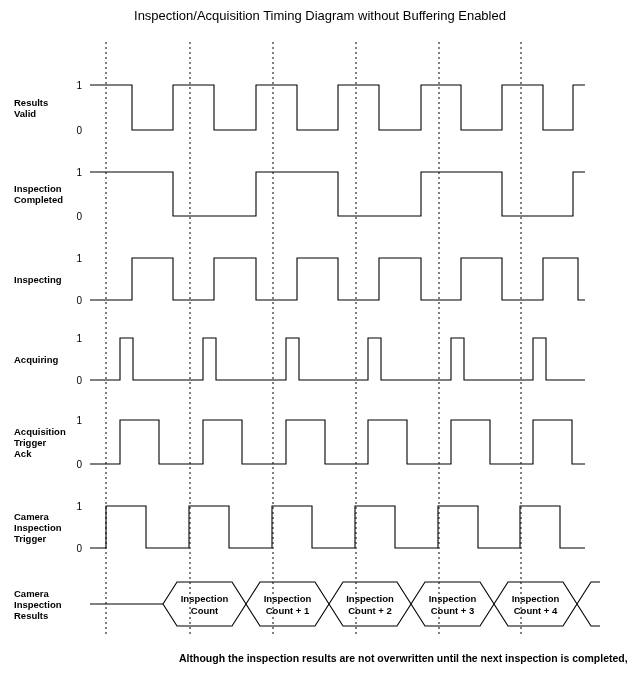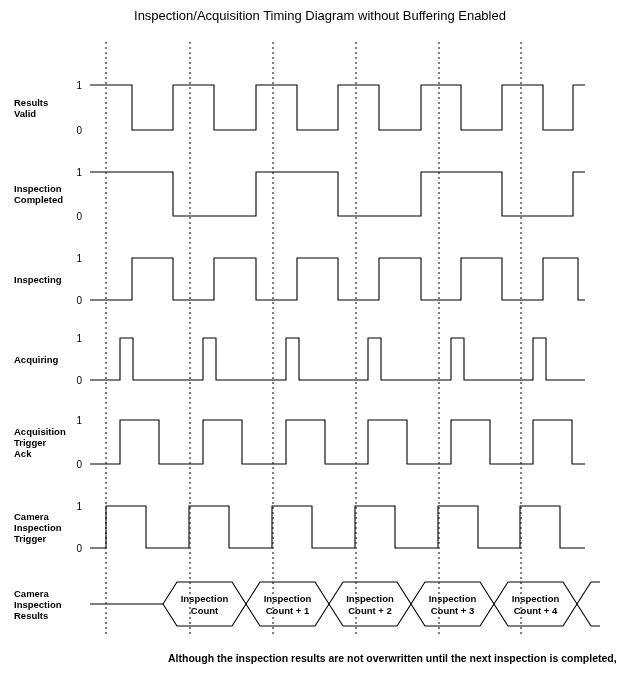--- a/index.html
+++ b/index.html
@@ -26,21 +26,21 @@
     top: 8px;
     width: 640px;
     text-align: center;
     font-size: 13px;
     font-weight: normal;
     letter-spacing: 0px;
     color: #000;
   }
   #note {
     position: absolute;
-    left: 168px;
+    left: 179px;
     top: 652px;
     width: 460px;
     font-size: 10.5px;
     font-weight: bold;
     line-height: 13px;
     color: #000;
   }
   #note div { white-space: nowrap; }
   svg#wave-svg {
     position: absolute;

